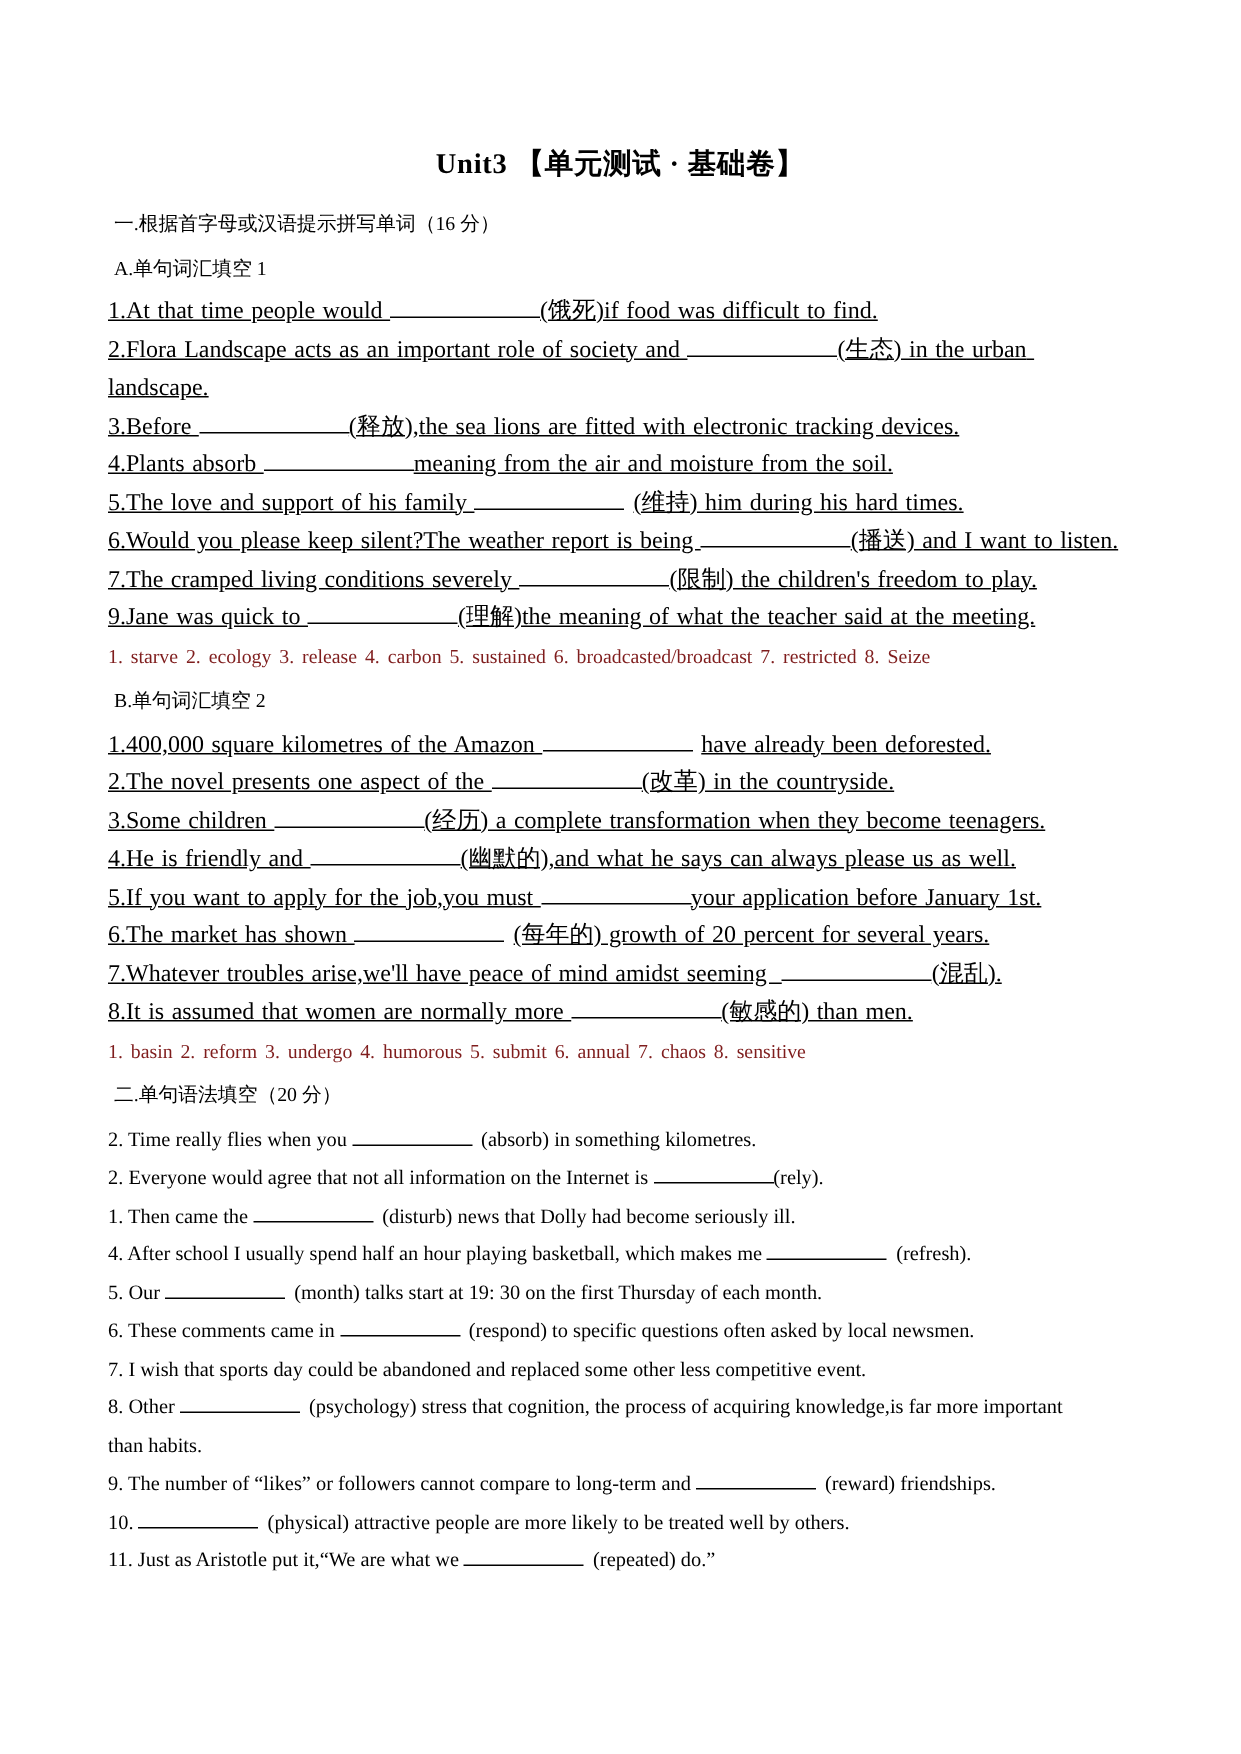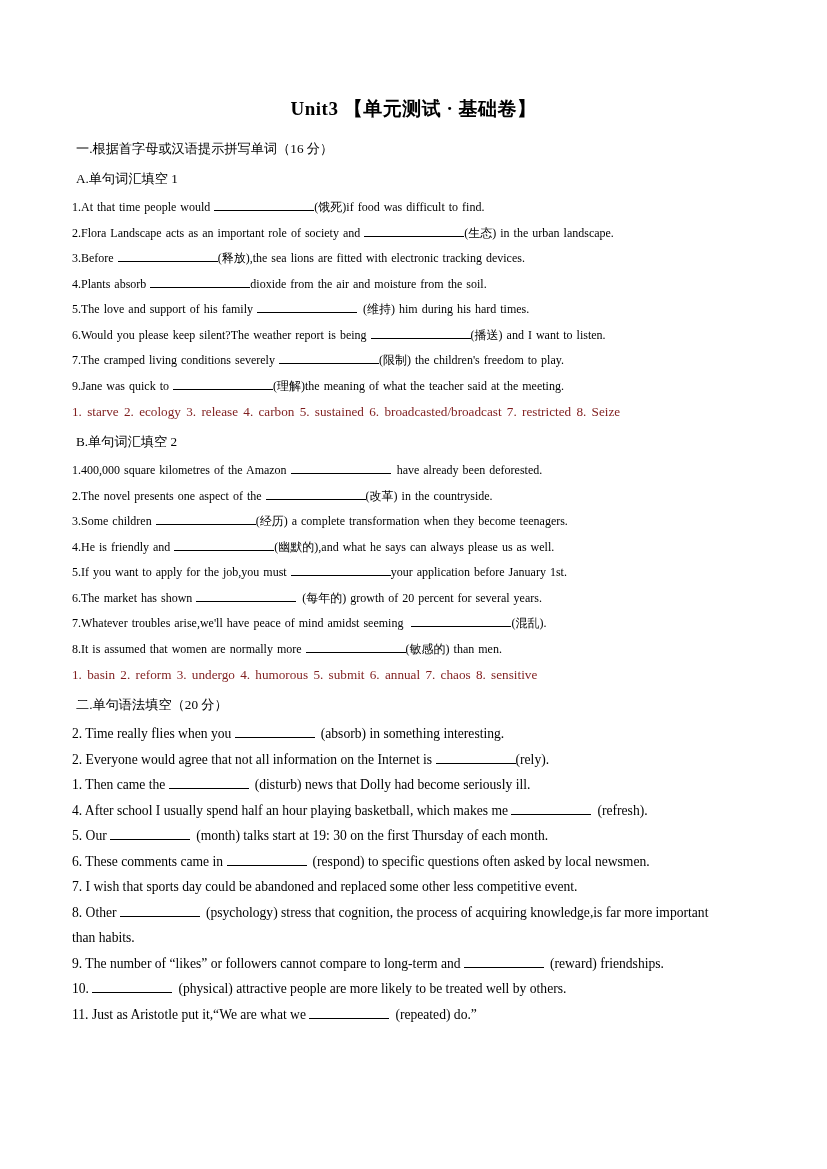--- a/index.html
+++ b/index.html
@@ -23,25 +23,26 @@
   }
   .doc-title {
     text-align: center;
     font-size: 19px;
     font-weight: bold;
     letter-spacing: 0.5px;
     margin: 0 0 14px 0;
     font-family: "Liberation Serif", serif;
   }
   .line {
-    font-size: 12px;
+    font-size: 16px;
     line-height: 25.5px;
     margin: 0;
     white-space: pre-wrap;
     word-spacing: 1px;
+    text-decoration: underline;
   }
   .section-head {
     font-size: 13.2px;
     line-height: 25.5px;
     margin: 4px;
   }
   .answers {
     color: #7f1d1d;
     font-size: 13.2px;
     line-height: 25.5px;
@@ -68,21 +69,21 @@
 <div class="page">
 
   <h1 class="doc-title">Unit3  【单元测试 ·  基础卷】</h1>
 
   <p class="section-head">一.根据首字母或汉语提示拼写单词（16 分）</p>
   <p class="section-head">A.单句词汇填空 1</p>
 
   <p class="line"><span>1.At that time people would </span><span class="blk b100"></span><span>(饿死)if food was difficult to find.</span></p>
   <p class="line"><span>2.Flora Landscape acts as an important role of society and </span><span class="blk b100"></span><span>(生态) in the urban landscape.</span></p>
   <p class="line"><span>3.Before </span><span class="blk b100"></span><span>(释放),the sea lions are fitted with electronic tracking devices.</span></p>
-  <p class="line"><span>4.Plants absorb </span><span class="blk b100"></span><span>dioxide from the air and moisture from the soil.</span></p>
+  <p class="line"><span>4.Plants absorb </span><span class="blk b100"></span><span>meaning from the air and moisture from the soil.</span></p>
   <p class="line"><span>5.The love and support of his family </span><span class="blk b100"></span><span class="sp"></span><span>(维持) him during his hard times.</span></p>
   <p class="line"><span>6.Would you please keep silent?The weather report is being </span><span class="blk b100"></span><span>(播送) and I want to listen.</span></p>
   <p class="line"><span>7.The cramped living conditions severely </span><span class="blk b100"></span><span>(限制) the children's freedom to play.</span></p>
   <p class="line"><span>9.Jane was quick to </span><span class="blk b100"></span><span>(理解)the meaning of what the teacher said at the meeting.</span></p>
 
   <p class="answers">1. starve   2. ecology   3. release    4. carbon   5. sustained   6. broadcasted/broadcast   7. restricted   8. Seize</p>
 
   <p class="section-head">B.单句词汇填空 2</p>
 
   <p class="line"><span>1.400,000 square kilometres of the Amazon </span><span class="blk b100"></span><span class="sp"></span><span>have already been deforested.</span></p>
@@ -91,21 +92,21 @@
   <p class="line"><span>4.He is friendly and </span><span class="blk b100"></span><span>(幽默的),and what he says can always please us as well.</span></p>
   <p class="line"><span>5.If you want to apply for the job,you must </span><span class="blk b100"></span><span>your application before January 1st.</span></p>
   <p class="line"><span>6.The market has shown </span><span class="blk b100"></span><span class="sp"></span><span>(每年的) growth of 20 percent for several years.</span></p>
   <p class="line"><span>7.Whatever troubles arise,we'll have peace of mind amidst seeming  </span><span class="blk b100"></span><span>(混乱).</span></p>
   <p class="line"><span>8.It is assumed that women are normally more </span><span class="blk b100"></span><span>(敏感的) than men.</span></p>
 
   <p class="answers">1. basin    2. reform   3. undergo     4. humorous    5. submit    6. annual    7. chaos    8. sensitive</p>
 
   <p class="section-head">二.单句语法填空（20 分）</p>
 
-  <p class="part2"><span>2. Time really flies when you </span><span class="blk b80"></span><span class="sp"></span><span>(absorb) in something interesting.</span></p>
+  <p class="part2"><span>2. Time really flies when you </span><span class="blk b80"></span><span class="sp"></span><span>(absorb) in something kilometres.</span></p>
   <p class="part2"><span>2. Everyone would agree that not all information on the Internet is </span><span class="blk b80"></span><span>(rely).</span></p>
   <p class="part2"><span>1. Then came the </span><span class="blk b80"></span><span class="sp"></span><span>(disturb) news that Dolly had become seriously ill.</span></p>
   <p class="part2"><span>4. After school I usually spend half an hour playing basketball, which makes me </span><span class="blk b80"></span><span class="sp"></span><span>(refresh).</span></p>
   <p class="part2"><span>5. Our </span><span class="blk b80"></span><span class="sp"></span><span>(month) talks start at 19: 30 on the first Thursday of each month.</span></p>
   <p class="part2"><span>6. These comments came in </span><span class="blk b80"></span><span class="sp"></span><span>(respond) to specific questions often asked by local newsmen.</span></p>
   <p class="part2"><span>7. I wish that sports day could be abandoned and replaced some other less competitive event.</span></p>
   <p class="part2"><span>8. Other </span><span class="blk b80"></span><span class="sp"></span><span>(psychology) stress that cognition, the process of acquiring knowledge,is far more important</span></p>
   <p class="part2"><span>than habits.</span></p>
   <p class="part2"><span>9. The number of “likes” or followers cannot compare to long-term and </span><span class="blk b80"></span><span class="sp"></span><span>(reward) friendships.</span></p>
   <p class="part2"><span>10. </span><span class="blk b80"></span><span class="sp"></span><span>(physical) attractive people are more likely to be treated well by others.</span></p>

